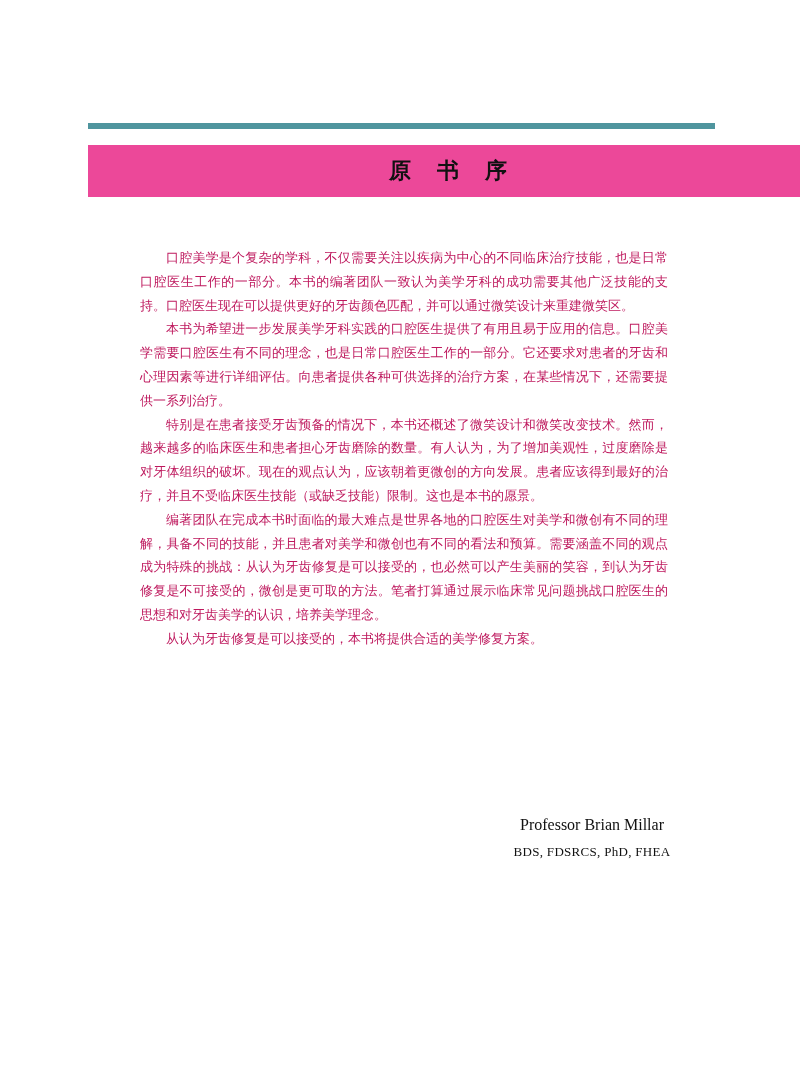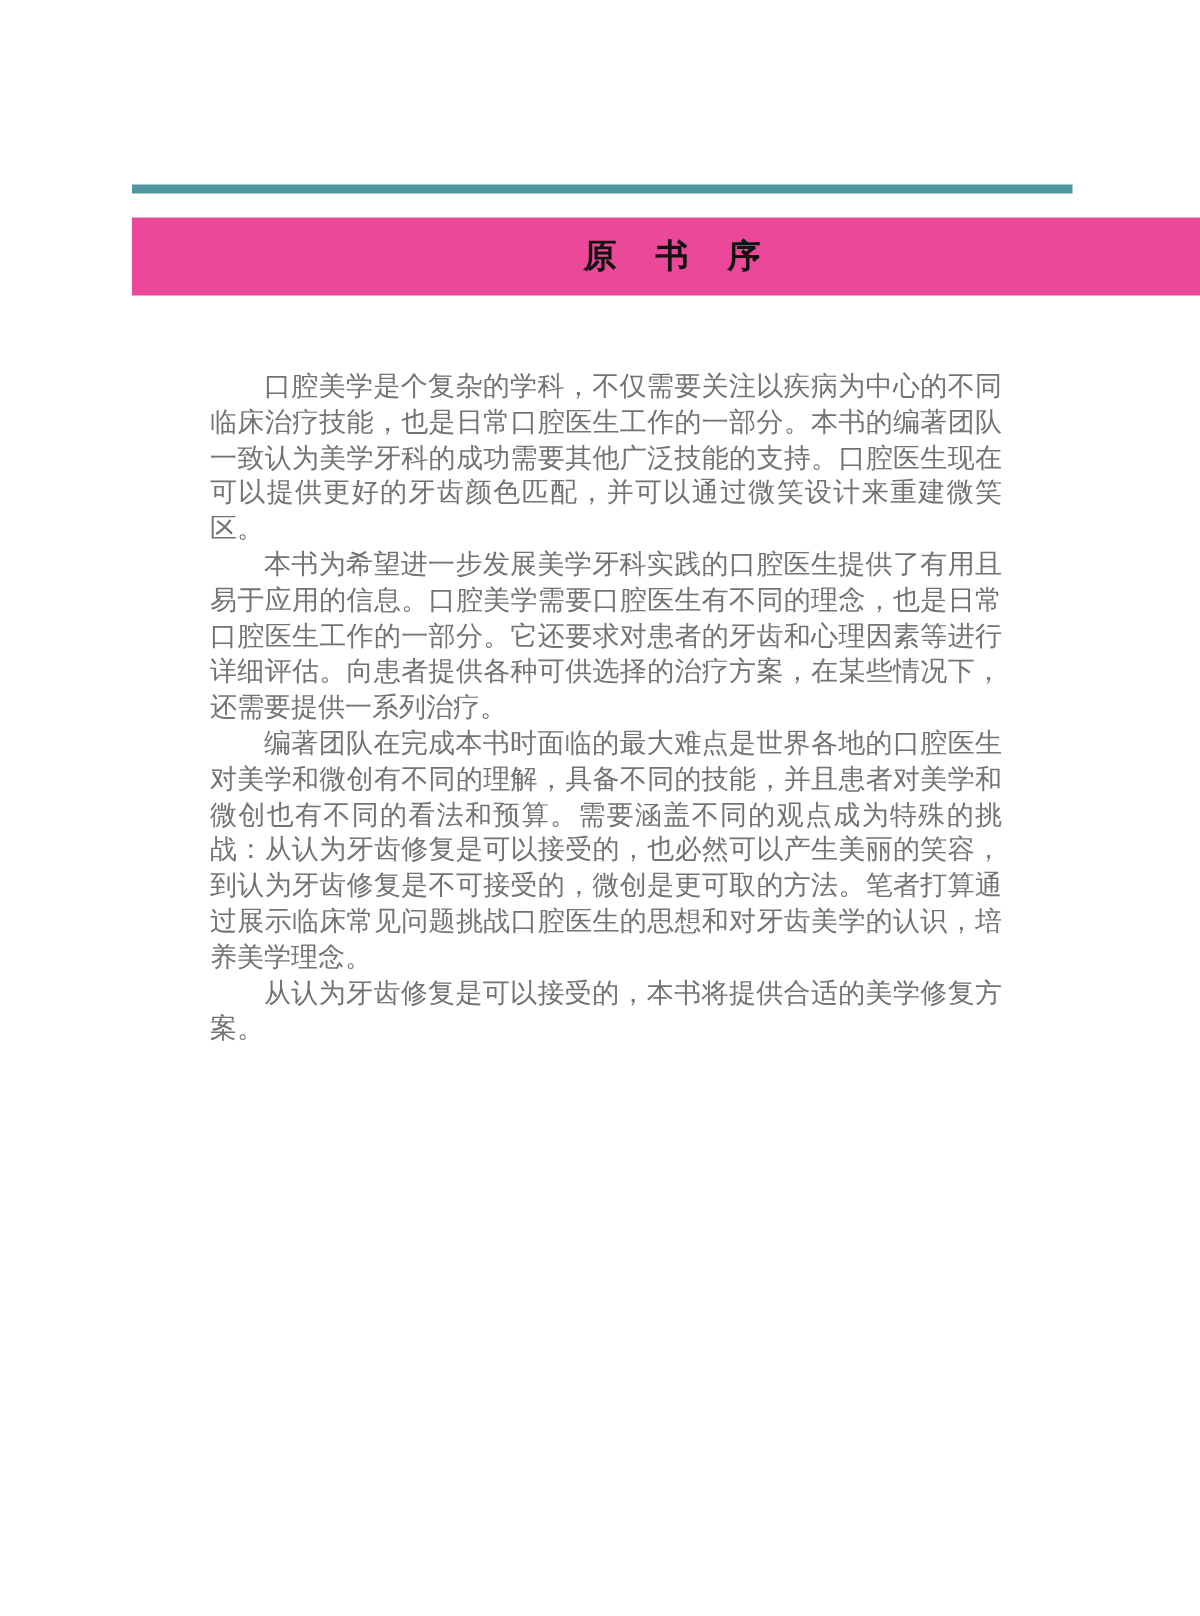--- a/index.html
+++ b/index.html
@@ -37,23 +37,23 @@
     font-weight: bold;
     color: #111111;
     letter-spacing: 2px;
     white-space: pre;
   }
   .body-text {
     position: absolute;
     left: 140px;
     top: 246px;
     width: 528px;
-    font-size: 18px;
+    font-size: 13px;
     line-height: 23.8px;
-    color: #737373;
+    color: #be185d;
     text-align: justify;
   }
   .body-text p {
     text-indent: 2em;
     margin: 0;
   }
   .signature {
     position: absolute;
     left: 442px;
     top: 814px;
@@ -79,18 +79,23 @@
 
   <div class="accent-bar"></div>
 
   <div class="title-band">
     <div class="page-title">原　书　序</div>
   </div>
 
   <div class="body-text">
     <p>口腔美学是个复杂的学科，不仅需要关注以疾病为中心的不同临床治疗技能，也是日常口腔医生工作的一部分。本书的编著团队一致认为美学牙科的成功需要其他广泛技能的支持。口腔医生现在可以提供更好的牙齿颜色匹配，并可以通过微笑设计来重建微笑区。</p>
     <p>本书为希望进一步发展美学牙科实践的口腔医生提供了有用且易于应用的信息。口腔美学需要口腔医生有不同的理念，也是日常口腔医生工作的一部分。它还要求对患者的牙齿和心理因素等进行详细评估。向患者提供各种可供选择的治疗方案，在某些情况下，还需要提供一系列治疗。</p>
+    <p>特别是在患者接受牙齿预备的情况下，本书还概述了微笑设计和微笑改变技术。然而，越来越多的临床医生和患者担心牙齿磨除的数量。有人认为，为了增加美观性，过度磨除是对牙体组织的破坏。现在的观点认为，应该朝着更微创的方向发展。患者应该得到最好的治疗，并且不受临床医生技能（或缺乏技能）限制。这也是本书的愿景。</p>
     <p>编著团队在完成本书时面临的最大难点是世界各地的口腔医生对美学和微创有不同的理解，具备不同的技能，并且患者对美学和微创也有不同的看法和预算。需要涵盖不同的观点成为特殊的挑战：从认为牙齿修复是可以接受的，也必然可以产生美丽的笑容，到认为牙齿修复是不可接受的，微创是更可取的方法。笔者打算通过展示临床常见问题挑战口腔医生的思想和对牙齿美学的认识，培养美学理念。</p>
     <p>从认为牙齿修复是可以接受的，本书将提供合适的美学修复方案。</p>
   </div>
 
+  <div class="signature">
+    <div class="sig-name">Professor Brian Millar</div>
+    <div class="sig-cred">BDS, FDSRCS, PhD, FHEA</div>
+  </div>
 
 </div>
 
 </body></html>

